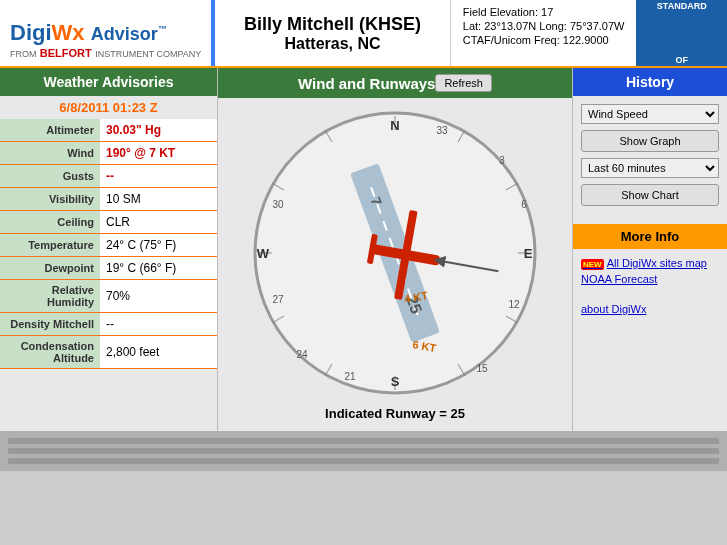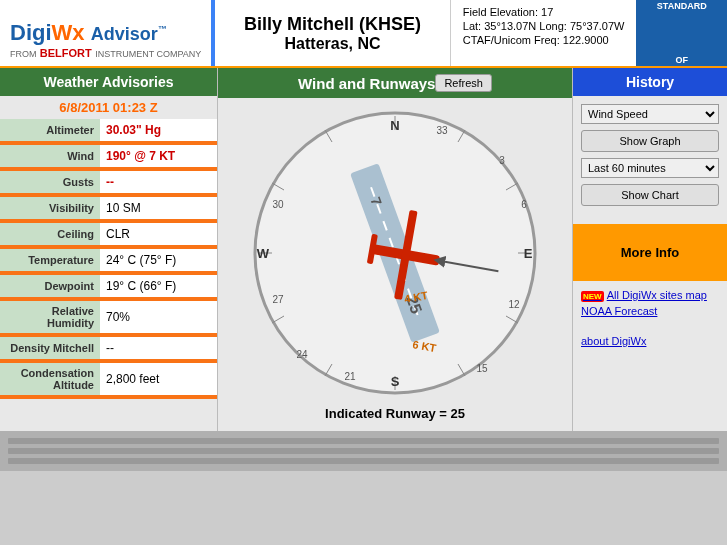--- a/index.html
+++ b/index.html
@@ -93,21 +93,21 @@
       font-size: 13px;
       font-weight: bold;
       text-align: center;
       padding: 4px;
       background: #e8e8e8;
     }
     .wx-table {
       width: 100%;
       border-collapse: collapse;
     }
-    .wx-table tr { border-bottom: 4px solid #f97316; }
+    .wx-table tr { border-bottom: 1px solid #f97316; }
     .wx-label {
       background: #c8dfc8;
       color: #333;
       font-weight: bold;
       font-size: 11px;
       text-align: right;
       padding: 4px 6px;
       width: 100px;
       vertical-align: middle;
     }
@@ -212,21 +212,21 @@
       cursor: pointer;
       color: #000;
       margin-bottom: 6px;
     }
     .more-info-header {
       background: #f90;
       color: #000;
       font-size: 13px;
       font-weight: bold;
       text-align: center;
-      padding: 21px;
+      padding: 5px;
       margin-top: 4px;
     }
     .more-info-content {
       padding: 8px;
     }
     .more-info-content a {
       display: block;
       color: #0000cc;
       font-size: 11px;
       text-decoration: underline;
@@ -269,21 +269,21 @@
     </div>
   </div>
 
   <div class="header-station">
     <div class="station-name">Billy Mitchell (KHSE)</div>
     <div class="station-city">Hatteras, NC</div>
   </div>
 
   <div class="header-field">
     <div>Field Elevation: 17</div>
-    <div>Lat: 35°13.07N  Long: 75°37.07W</div>
+    <div>Lat: 23°13.07N  Long: 75°37.07W</div>
     <div>CTAF/Unicom Freq: 122.9000</div>
   </div>
 
   <div class="header-standard">
     <span>THE</span>
     <span>STANDARD</span>
     <span>OF</span>
     <span>MEASUREMENT</span>
   </div>
 </div>

